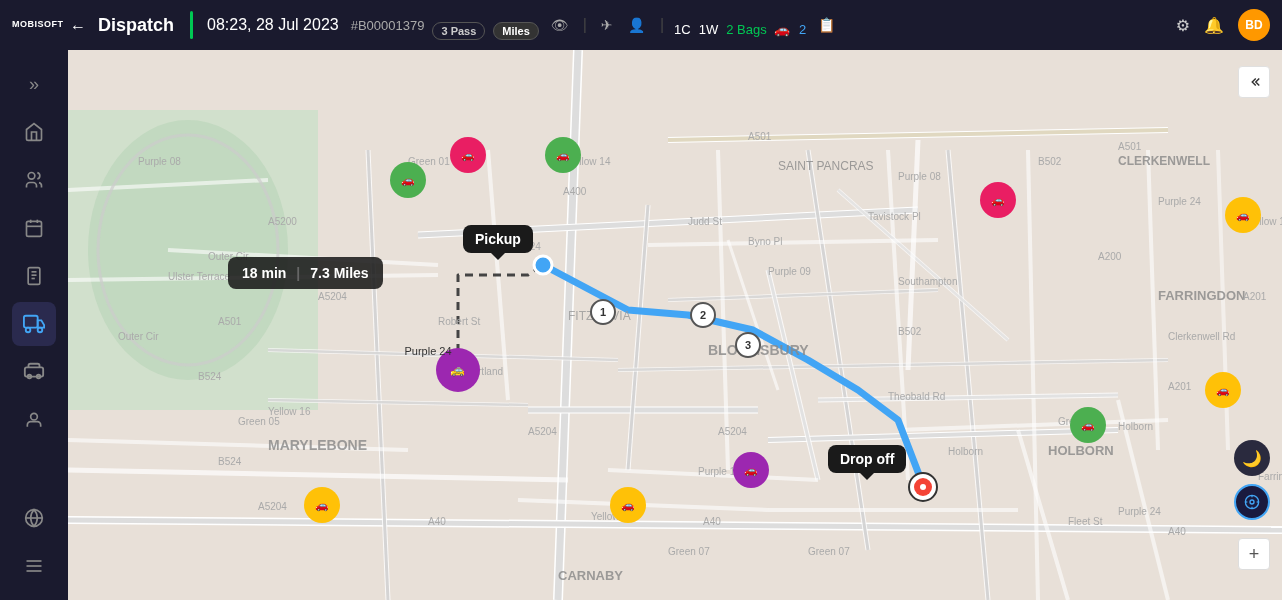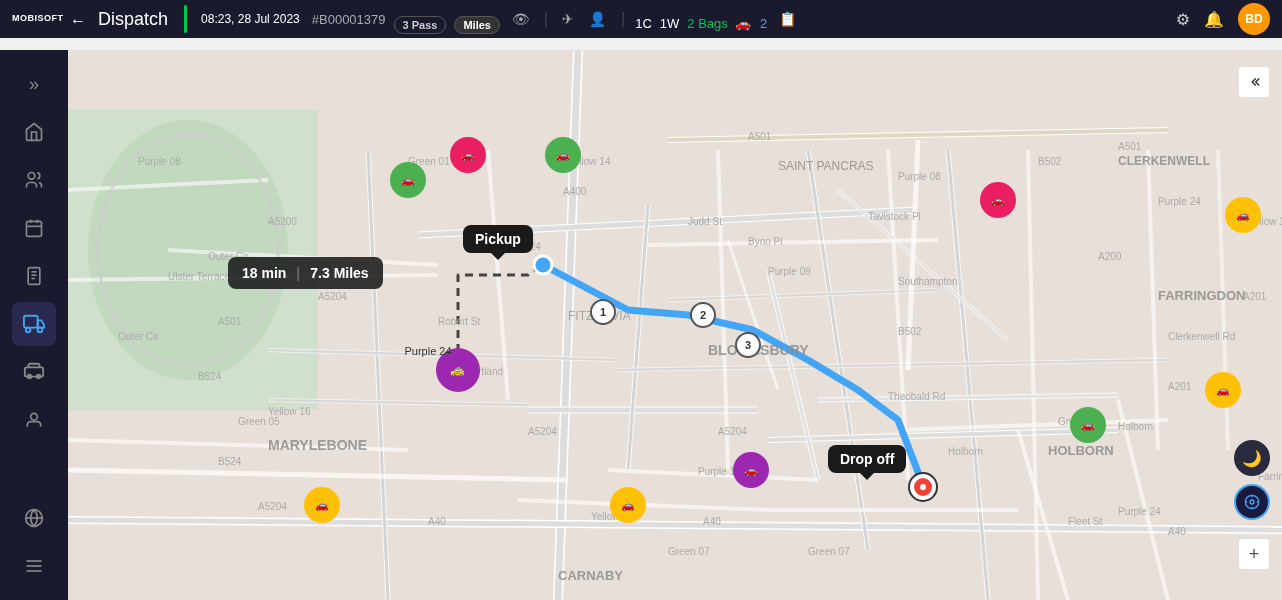--- a/index.html
+++ b/index.html
@@ -1,28 +1,28 @@
 <!DOCTYPE html>
 <html><head>
   <meta charset="utf-8">
   <style>
     * { margin: 0; padding: 0; box-sizing: border-box; }
     body { width: 1282px; height: 600px; overflow: hidden; font-family: -apple-system, BlinkMacSystemFont, 'Segoe UI', sans-serif; background: #f0f0f0; }
 
     
     .header {
-      position: absolute; top: 0; left: 0; right: 0; height: 38px;
+      position: absolute; top: 0; left: 0; right: 0; height: 50px;
       background: #1a1a2e; display: flex; align-items: center;
       padding: 0 12px; z-index: 100; gap: 8px;
     }
     .header-logo { color: #fff; font-size: 9px; font-weight: bold; letter-spacing: 0.5px; line-height: 1.1; width: 50px; }
     .header-back { color: #fff; font-size: 16px; cursor: pointer; margin-right: 4px; }
-    .header-title { color: #fff; font-size: 18px; font-weight: 400; margin-right: 8px; }
+    .header-title { color: #fff; font-size: 18px; font-weight: 700; margin-right: 8px; }
     .header-divider { width: 3px; height: 28px; background: #00c853; border-radius: 2px; margin-right: 6px; }
-    .header-time { color: #fff; font-size: 12px; font-weight: 500; }
+    .header-time { color: #fff; font-size: 16px; font-weight: 500; }
     .header-booking { color: #aaa; font-size: 13px; margin-left: 4px; }
     .header-badge {
       padding: 2px 8px; border-radius: 12px; font-size: 11px; font-weight: 600; border: 1px solid; margin-top: 12px;
     }
     .badge-pass { background: transparent; color: #ccc; border-color: #555; }
     .badge-player { background: #333; color: #fff; border-color: #555; }
     .header-icon-btn { color: #aaa; font-size: 14px; cursor: pointer; padding: 2px 4px; }
     .header-separator { color: #444; margin: 0 2px; }
     .header-stat { color: #fff; font-size: 13px; font-weight: 500; margin-top: 8px; }
     .header-stat.green { color: #00c853; }

